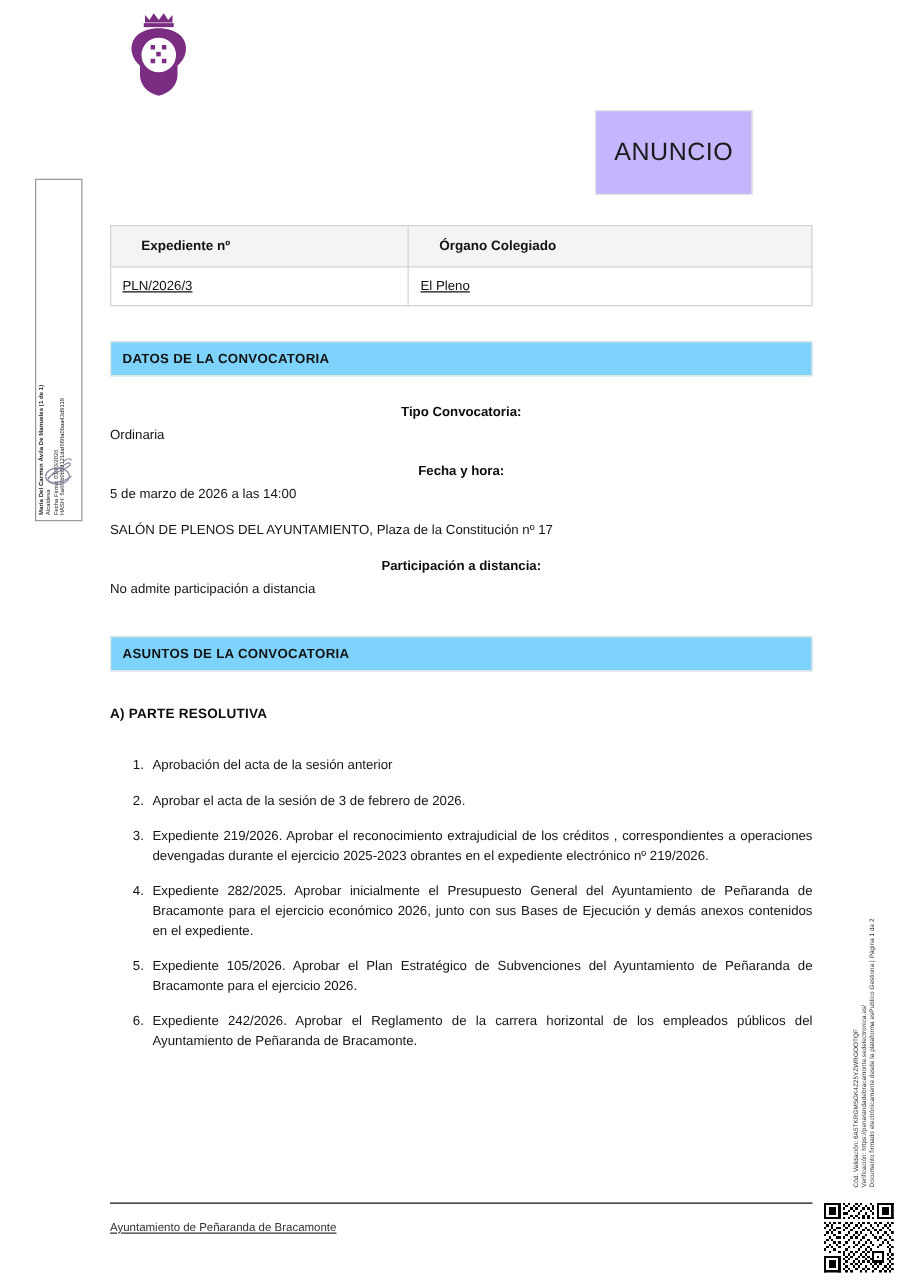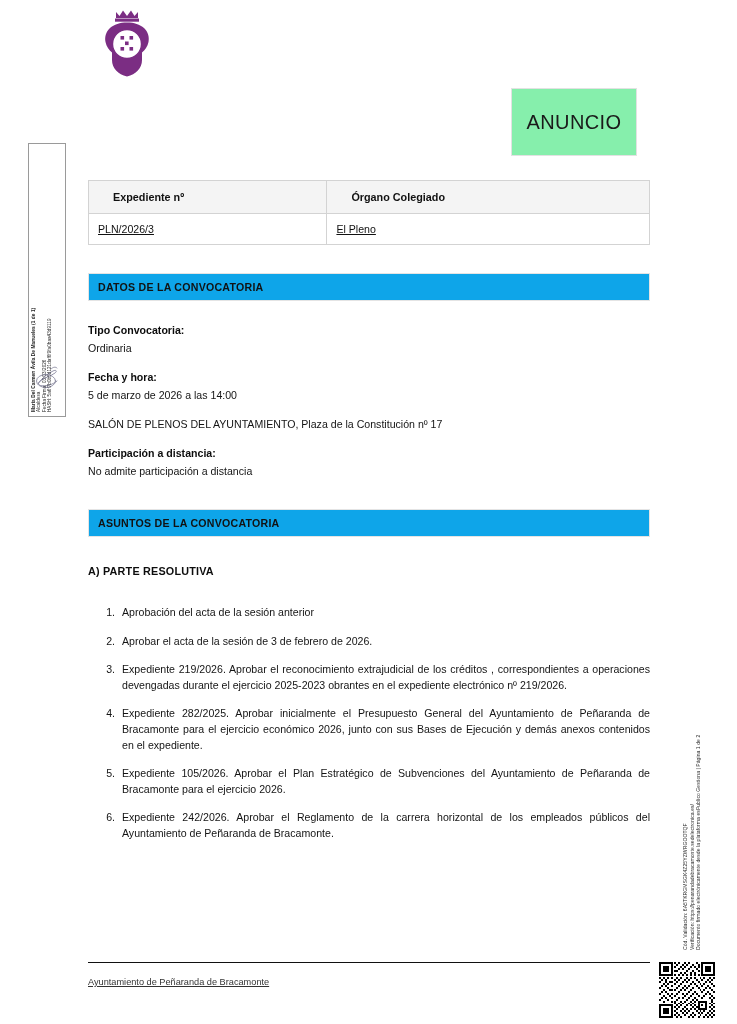--- a/index.html
+++ b/index.html
@@ -73,25 +73,25 @@
     left: 4px;
     bottom: 22px;
     width: 28px;
     height: 34px;
     opacity: .72;
   }
 
   
   .anuncio-box {
     position: absolute;
-    left: 511px;
+    left: 476px;
     top: 88px;
     width: 124px;
     height: 66px;
-    background: #86efac;
+    background: #c4b5fd;
     border: 1px solid #e2e2e2;
     display: flex;
     align-items: center;
     justify-content: center;
   }
   .anuncio-text {
     font-size: 20px;
     letter-spacing: 0.4px;
     color: #1a1a1a;
     font-weight: 400;
@@ -126,40 +126,41 @@
     font-size: 10.8px;
     height: 18px;
     padding-left: 24px;
   }
   table.info td { background: #ffffff; height: 16px; text-decoration: underline; }
   table.info col.c1 { width: 42.5%; }
   table.info col.c2 { width: 57.5%; }
 
   
   .banner {
-    background: #0ea5e9;
+    background: #7dd3fc;
     border: 1px solid #e4e4e4;
     padding: 7px 9px;
     font-size: 10.6px;
     font-weight: bold;
     letter-spacing: 0.25px;
     color: #121212;
   }
   .sp-28 { height: 28px; }
   .sp-22 { height: 22px; }
   .sp-16 { height: 16px; }
 
   
   .field { margin-bottom: 14px; }
   .field-label {
     font-size: 10.6px;
     font-weight: bold;
     line-height: 15px;
     margin-bottom: 3px;
     color: #0d0d0d;
+    text-align: center;
   }
   .field-value {
     font-size: 10.6px;
     line-height: 15px;
     color: #141414;
   }
 
   
   .part-title {
     font-size: 10.8px;

